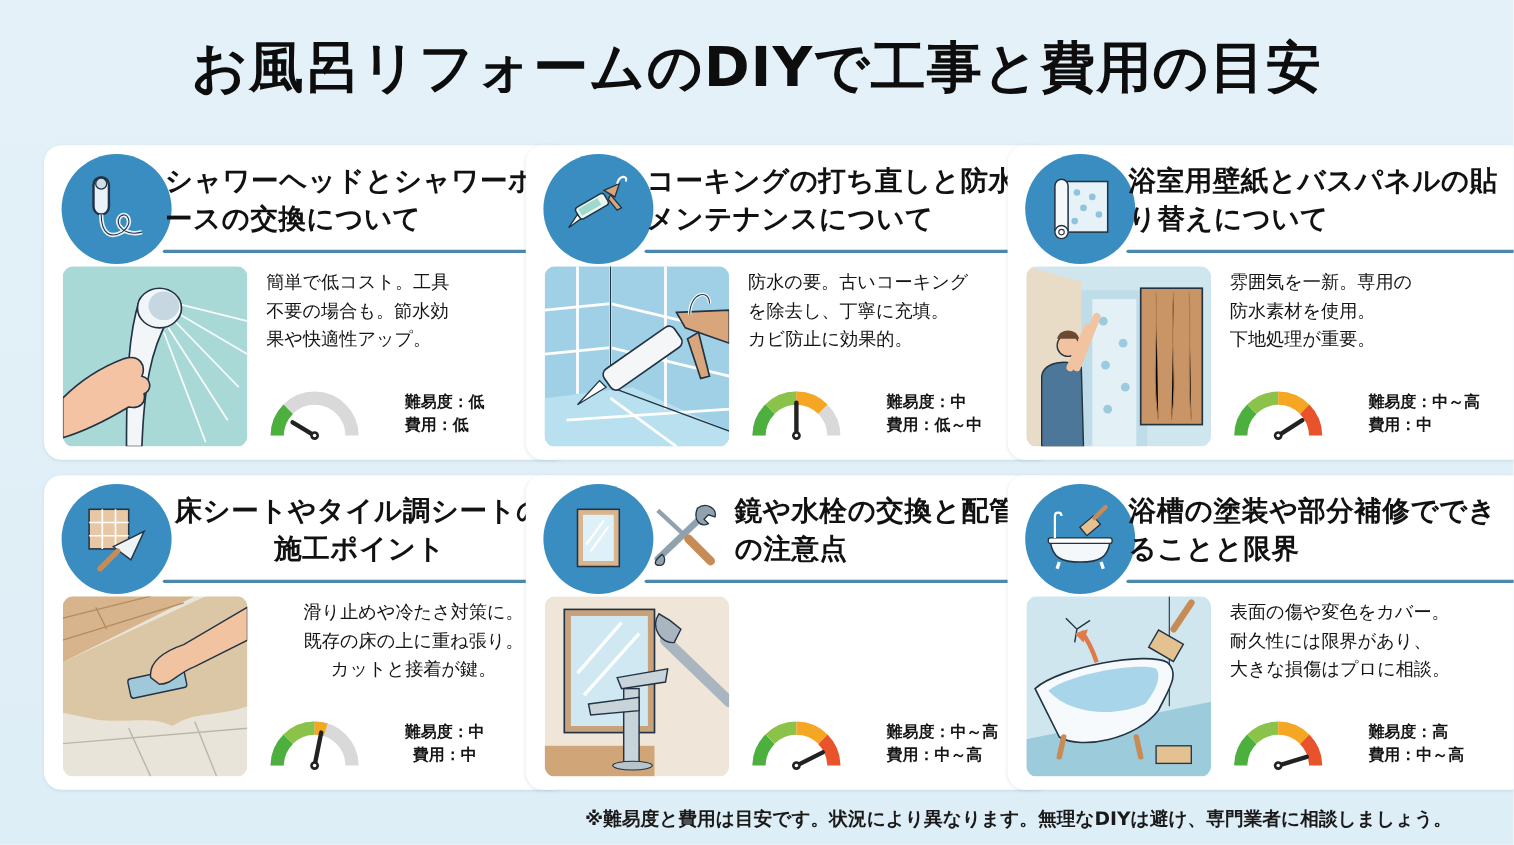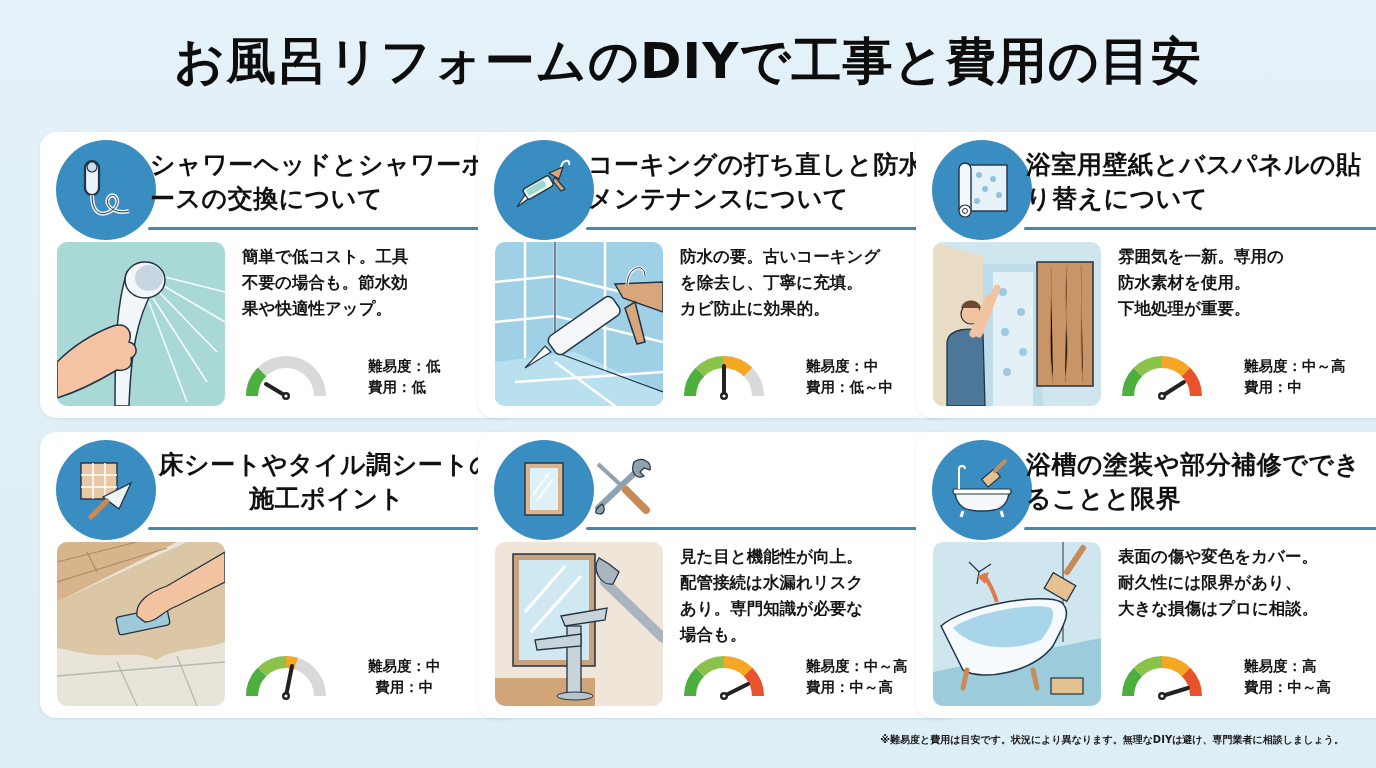--- a/index.html
+++ b/index.html
@@ -37,32 +37,32 @@
     position: absolute; left: 108px; right: 14px; top: 95px; height: 3px;
     background: #4a88ab; border-radius: 2px;
   }
   .image-box {
     position: absolute; left: 17px; top: 110px; width: 168px; height: 164px;
     border-radius: 10px; overflow: hidden;
   }
   .image-box svg { width: 100%; height: 100%; display: block; }
   .desc {
     position: absolute; left: 202px; top: 112px; right: 8px;
-    font-size: 16.5px; line-height: 26px; font-weight: bold; color: #151515;
+    font-size: 16.5px; line-height: 26px; font-weight: normal; color: #151515;
     white-space: pre-line;
   }
   .gauge { position: absolute; left: 204px; top: 220px; width: 84px; height: 50px; }
   .gauge svg { width: 84px; height: 50px; display: block; }
   .ratings {
     position: absolute; left: 300px; top: 224px;
     font-size: 14.5px; font-weight: bold; line-height: 21px; color: #151515; margin-left: 28px;
   }
   .footnote {
-    position: absolute; right: 32px; top: 733px;
-    font-size: 10px; font-weight: bold; color: #1a1a1a;
+    position: absolute; right: 56px; top: 733px;
+    font-size: 17px; font-weight: bold; color: #1a1a1a;
   }
 </style>
 </head>
 <body>
 
 <h1 class="title">お風呂リフォームのDIYで工事と費用の目安</h1>
 
 <div class="card" style="left:40px; top:132px;">
   <div class="icon-circle">
     <svg viewBox="0 0 70 70">
@@ -260,20 +260,23 @@
         <path d="M0 60 L130 0 L168 0 L168 100 C140 110 120 104 100 118 C80 108 60 116 30 112 L0 106 Z" fill="#dbc7a5"></path>
         <g stroke="#b7b7ad" stroke-width="1.3">
           <line x1="0" y1="134" x2="168" y2="120"></line>
           <line x1="60" y1="120" x2="80" y2="164"></line>
           <line x1="120" y1="114" x2="140" y2="164"></line>
         </g>
         <rect x="60" y="70" width="52" height="18" rx="3" transform="rotate(-12 86 79)" fill="#9fc9d9" stroke="#234" stroke-width="1.3"></rect>
         <path d="M80 74 C78 60 92 50 110 44 L168 10 L168 40 L120 64 C104 70 100 80 88 80 Z" fill="#f2c3a0" stroke="#234" stroke-width="1.3"></path>
       </svg>
   </div>
+  <div class="desc">滑り止めや冷たさ対策に。
+既存の床の上に重ね張り。
+カットと接着が鍵。</div>
   <div class="gauge">
     <svg viewBox="0 0 84 50">
         <path d="M8 44 A34 34 0 0 1 76 44" fill="none" stroke="#d9d9d9" stroke-width="12"></path>
         <path d="M8 44 A34 34 0 0 1 18 20" fill="none" stroke="#4caf3e" stroke-width="12"></path>
         <path d="M18 20 A34 34 0 0 1 42 10" fill="none" stroke="#8bc34a" stroke-width="12"></path>
         <path d="M42 10 A34 34 0 0 1 52 11.5" fill="none" stroke="#f5a623" stroke-width="12"></path>
         <line x1="42" y1="44" x2="48" y2="14" stroke="#222" stroke-width="4" stroke-linecap="round"></line>
         <circle cx="42" cy="44" r="4" fill="#222"></circle>
         <circle cx="42" cy="44" r="1.6" fill="#fff"></circle>
       </svg>
@@ -297,43 +300,40 @@
   </div>
   <div class="extra-tools">
     <svg viewBox="0 0 70 60" width="70" height="60">
         <path d="M8 52 L50 12" stroke="#8fa2ae" stroke-width="6" stroke-linecap="round"></path>
         <path d="M44 6 C52 0 62 6 60 14 L54 12 L50 16 L54 20 C46 24 40 16 44 6 Z" fill="#8fa2ae" stroke="#234" stroke-width="1.2"></path>
         <path d="M12 48 C4 54 4 58 10 58 C14 58 16 52 12 48 Z" fill="#8fa2ae" stroke="#234" stroke-width="1.2"></path>
         <line x1="8" y1="8" x2="36" y2="34" stroke="#8fa2ae" stroke-width="4"></line>
         <line x1="36" y1="34" x2="56" y2="54" stroke="#c98b55" stroke-width="8" stroke-linecap="round"></line>
       </svg>
   </div>
+  <div class="card-title shift">鏡や水栓の交換と配管の注意点</div>
   <div class="divider"></div>
   <div class="image-box">
     <svg viewBox="0 0 168 164">
         <rect width="168" height="164" fill="#efe6d9"></rect>
         <rect x="18" y="12" width="82" height="112" fill="#c7a27c" stroke="#234" stroke-width="1.5"></rect>
         <rect x="24" y="18" width="70" height="100" fill="#cfe8f2"></rect>
         <g stroke="#fff" stroke-width="3">
           <line x1="30" y1="70" x2="70" y2="24"></line>
           <line x1="36" y1="90" x2="86" y2="34"></line>
         </g>
         <rect x="0" y="136" width="100" height="28" fill="#d0a679"></rect>
         <path d="M110 40 L168 96" stroke="#a9b6bf" stroke-width="10" stroke-linecap="round"></path>
         <path d="M104 16 C96 28 106 44 118 42 L124 30 L114 22 Z" fill="#a9b6bf" stroke="#234" stroke-width="1.3"></path>
         <rect x="72" y="84" width="14" height="70" fill="#c8d3da" stroke="#234" stroke-width="1.3"></rect>
         <path d="M40 98 L86 92 L86 104 L42 108 Z" fill="#c8d3da" stroke="#234" stroke-width="1.3"></path>
         <path d="M66 74 L112 66 L110 78 L70 84 Z" fill="#c8d3da" stroke="#234" stroke-width="1.3"></path>
         <ellipse cx="80" cy="154" rx="18" ry="4" fill="#b8c4cc" stroke="#234" stroke-width="1"></ellipse>
       </svg>
   </div>
-  <div class="desc">見た目と機能性が向上。
-配管接続は水漏れリスク
-あり。専門知識が必要な
-場合も。</div>
   <div class="gauge">
     <svg viewBox="0 0 84 50">
         <path d="M8 44 A34 34 0 0 1 18 20" fill="none" stroke="#4caf3e" stroke-width="12"></path>
         <path d="M18 20 A34 34 0 0 1 42 10" fill="none" stroke="#8bc34a" stroke-width="12"></path>
         <path d="M42 10 A34 34 0 0 1 66 20" fill="none" stroke="#f5a623" stroke-width="12"></path>
         <path d="M66 20 A34 34 0 0 1 76 44" fill="none" stroke="#e8532b" stroke-width="12"></path>
         <line x1="42" y1="44" x2="66" y2="32" stroke="#222" stroke-width="4" stroke-linecap="round"></line>
         <circle cx="42" cy="44" r="4" fill="#222"></circle>
         <circle cx="42" cy="44" r="1.6" fill="#fff"></circle>
       </svg>

